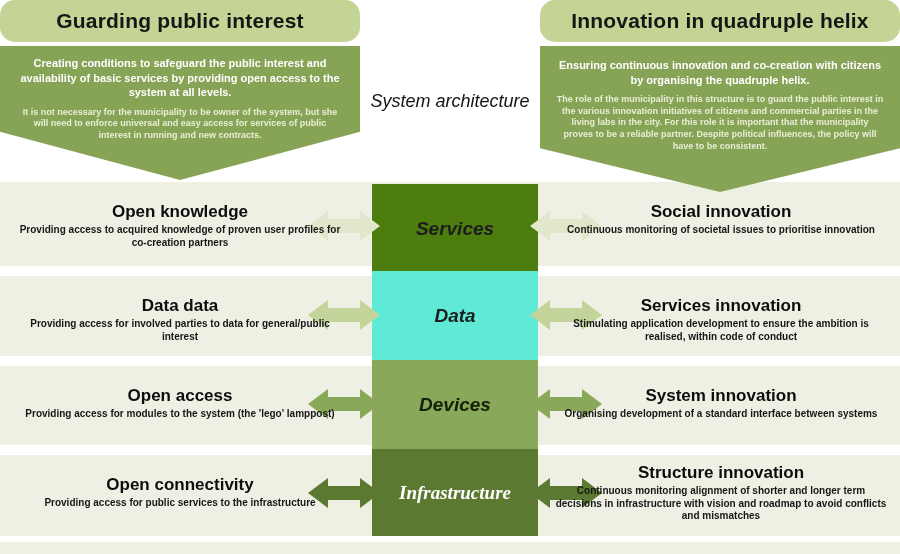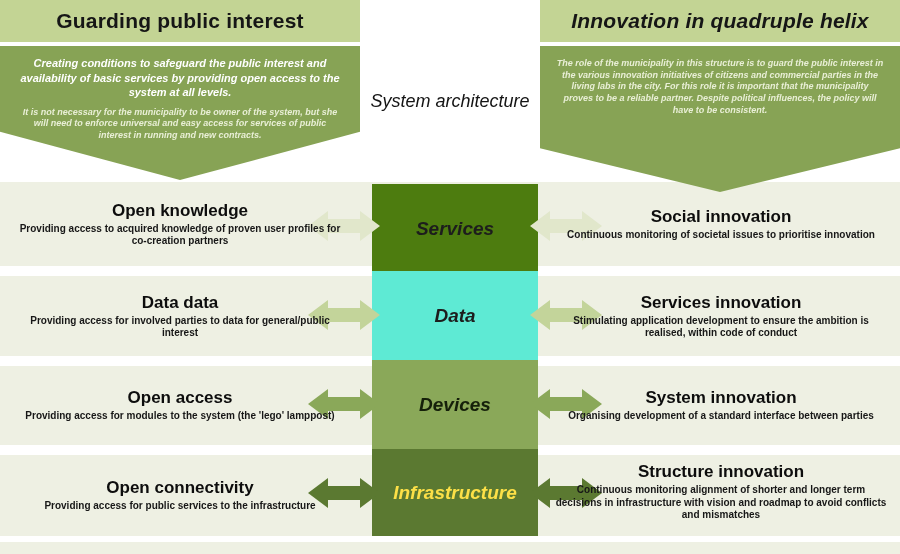--- a/index.html
+++ b/index.html
@@ -3,46 +3,46 @@
 <meta charset="utf-8">
 <style>
   html,body{margin:0;padding:0;background:#ffffff;}
   .canvas{
     position:relative;width:900px;height:554px;overflow:hidden;
     font-family:"Liberation Sans",sans-serif;background:#ffffff;
   }
   .banner{
     position:absolute;top:0;width:360px;height:42px;
     display:flex;align-items:center;justify-content:center;
-    font-size:21px;font-weight:700;color:#161616;letter-spacing:.2px;
+    font-size:21px;font-weight:700;color:#161616;letter-spacing:.2px;border-radius:15px;
   }
   .banner.left{left:0;}
-  .banner.right{left:540px;font-style:italic;}
+  .banner.right{left:540px;}
   .block-bg{position:absolute;top:46px;width:360px;}
   .block-bg.left{left:0;height:134px;clip-path:polygon(0 0,100% 0,100% 64%,50% 100%,0 64%);}
   .block-bg.right{left:540px;height:146px;clip-path:polygon(0 0,100% 0,100% 70%,50% 100%,0 70%);}
-  .block-text{position:absolute;text-align:center;color:#ffffff;font-style:italic;}
+  .block-text{position:absolute;text-align:center;color:#ffffff;}
   .block-text.left{left:18px;top:56px;width:324px;}
   .block-text.right{left:556px;top:58px;width:328px;}
   .block-text .intro{margin:0 0 7px 0;font-size:11px;font-weight:700;line-height:1.32;}
   .block-text .detail{margin:0;font-size:9px;font-weight:700;line-height:1.3;color:#e9efd6;}
   .diagram-title{
     position:absolute;left:365px;top:90px;width:170px;text-align:center;
     font-size:18px;font-style:italic;font-weight:500;color:#141414;line-height:1.32;
   }
   .strip{position:absolute;left:0;width:900px;}
   .band{
     position:absolute;left:372px;width:166px;
     display:flex;align-items:center;justify-content:center;
     font-size:19px;font-style:italic;font-weight:700;
   }
   .arrow{position:absolute;width:72px;height:38px;}
   .rowtext{
     position:absolute;display:flex;flex-direction:column;
-    align-items:center;justify-content:center;text-align:center;
+    align-items:center;text-align:center;margin-top:20px;
   }
   .rowtext.leftcol{left:15px;width:330px;}
   .rowtext.rightcol{left:553px;width:336px;}
   .row-title{font-size:17px;font-weight:700;color:#0d0d0d;margin-bottom:2px;}
   .row-desc{font-size:10px;font-weight:700;color:#171717;line-height:1.25;}
 </style>
 </head>
 <body>
 
 <div class="canvas">
@@ -60,36 +60,37 @@
     <span>Innovation in quadruple helix</span>
   </div>
 
   <div class="block-bg left" style="background-color: rgb(135, 163, 85);"></div>
   <div class="block-text left">
     <p class="intro">Creating conditions to safeguard the public interest and availability of basic services by providing open access to the system at all levels.</p>
     <p class="detail">It is not necessary for the municipality to be owner of the system, but she will need to enforce universal and easy access for services of public interest in running and new contracts.</p>
   </div>
   <div class="block-bg right" style="background-color: rgb(135, 163, 85);"></div>
   <div class="block-text right">
+    <p class="intro">Ensuring continuous innovation and co-creation with citizens by organising the quadruple helix.</p>
     <p class="detail">The role of the municipality in this structure is to guard the public interest in the various innovation initiatives of citizens and commercial parties in the living labs in the city. For this role it is important that the municipality proves to be a reliable partner. Despite political influences, the policy will have to be consistent.</p>
   </div>
 
   <div class="diagram-title">System architecture</div>
 
   <div class="band" style="top: 184px; height: 89px; background-color: #4d7c0f;">
     <span style="color: rgb(29, 29, 29);">Services</span>
   </div>
   <div class="band" style="top: 271px; height: 89px; background-color: #5eead4;">
     <span style="color: rgb(29, 29, 29);">Data</span>
   </div>
   <div class="band" style="top: 360px; height: 89px; background-color: rgb(138, 168, 89);">
     <span style="color: rgb(21, 32, 10);">Devices</span>
   </div>
   <div class="band" style="top: 449px; height: 87px; background-color: rgb(91, 121, 49);">
-    <span style="color: #fde047;">Infrastructure</span>
+    <span style="color: #ffffff; font-family: Liberation Serif, serif;">Infrastructure</span>
   </div>
 
   <svg class="arrow" style="left:308px;top:207px" viewBox="0 0 72 38">
       <polygon points="0,19 20,4 20,12 52,12 52,4 72,19 52,34 52,26 20,26 20,34" fill="#e1e7cb"></polygon>
     </svg>
   <svg class="arrow" style="left:308px;top:296px" viewBox="0 0 72 38">
       <polygon points="0,19 20,4 20,12 52,12 52,4 72,19 52,34 52,26 20,26 20,34" fill="#c3d49a"></polygon>
     </svg>
   <svg class="arrow" style="left:308px;top:385px" viewBox="0 0 72 38">
       <polygon points="0,19 20,4 20,12 52,12 52,4 72,19 52,34 52,26 20,26 20,34" fill="#8aa859"></polygon>
@@ -131,20 +132,20 @@
   <div class="rowtext rightcol" style="top:182px;height:84px">
     <div class="row-title">Social innovation</div>
     <div class="row-desc">Continuous monitoring of societal issues to prioritise innovation</div>
   </div>
   <div class="rowtext rightcol" style="top:276px;height:80px">
     <div class="row-title">Services innovation</div>
     <div class="row-desc">Stimulating application development to ensure the ambition is realised, within code of conduct</div>
   </div>
   <div class="rowtext rightcol" style="top:366px;height:79px">
     <div class="row-title">System innovation</div>
-    <div class="row-desc">Organising development of a standard interface between parties</div>
+    <div class="row-desc">Organising development of a standard interface between systems</div>
   </div>
   <div class="rowtext rightcol" style="top:443px;height:98px">
     <div class="row-title">Structure innovation</div>
     <div class="row-desc">Continuous monitoring alignment of shorter and longer term decisions in infrastructure with vision and roadmap to avoid conflicts and mismatches</div>
   </div>
 
 </div>
 
 </body></html>

